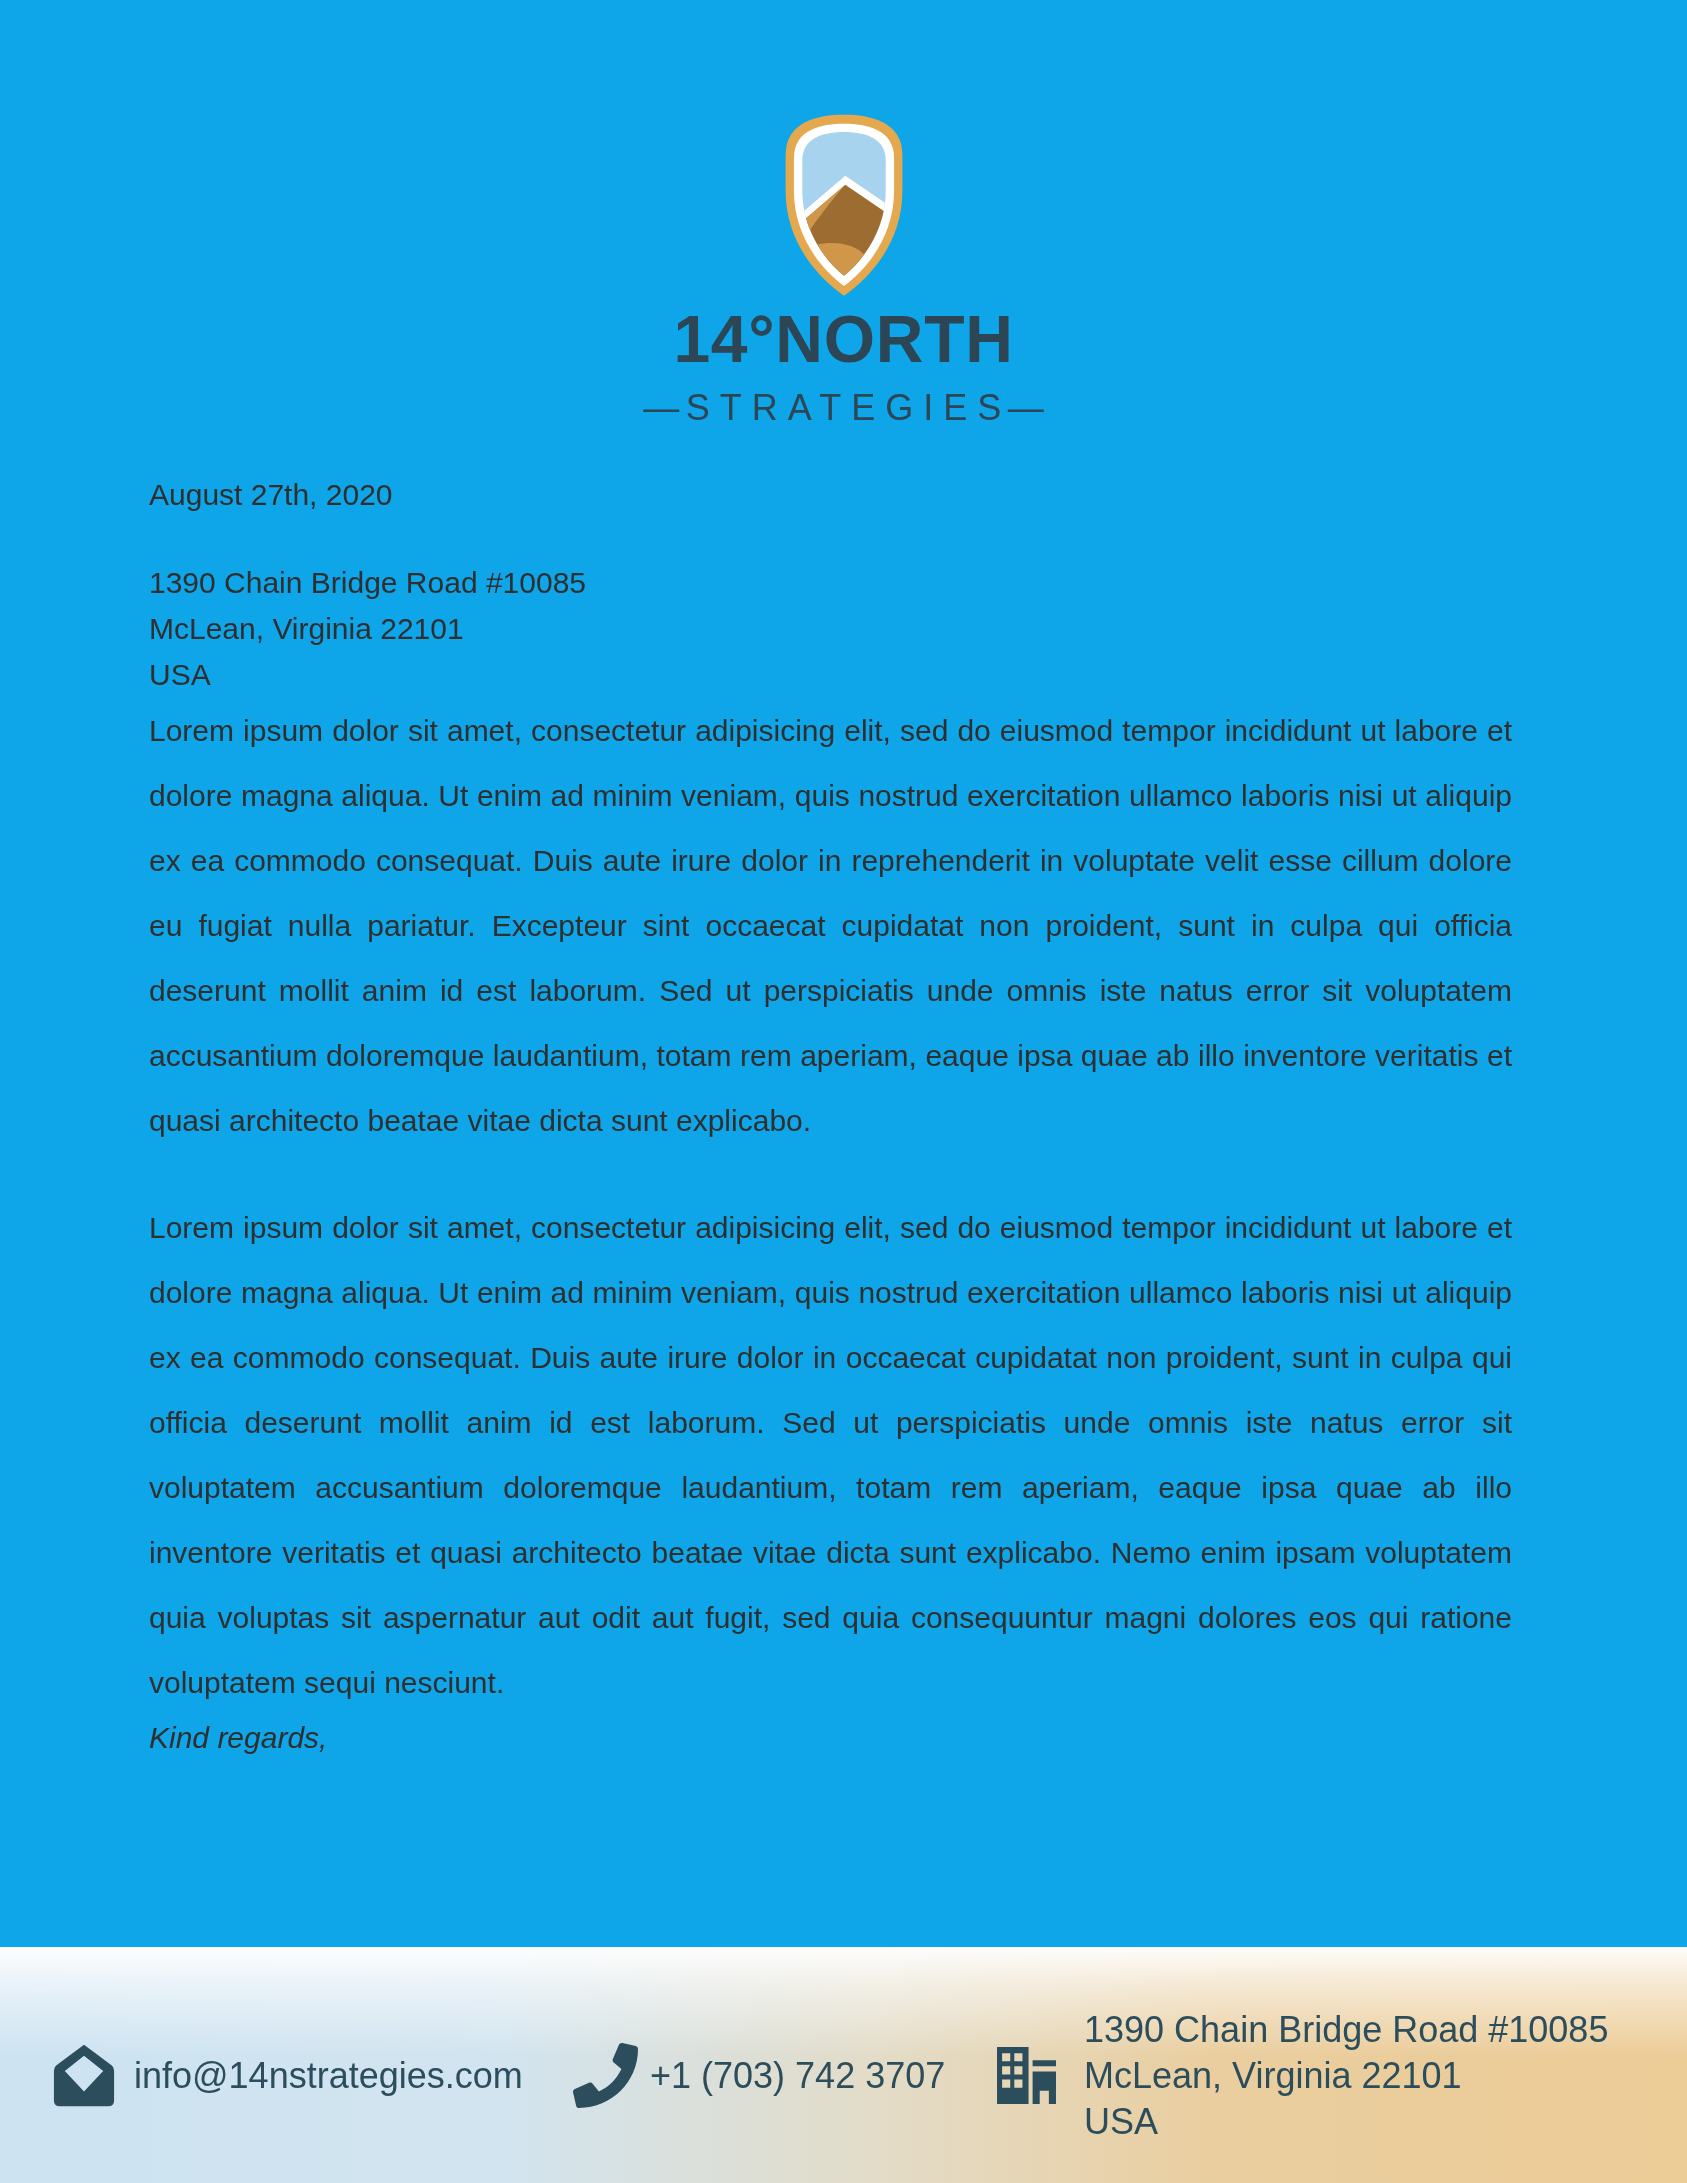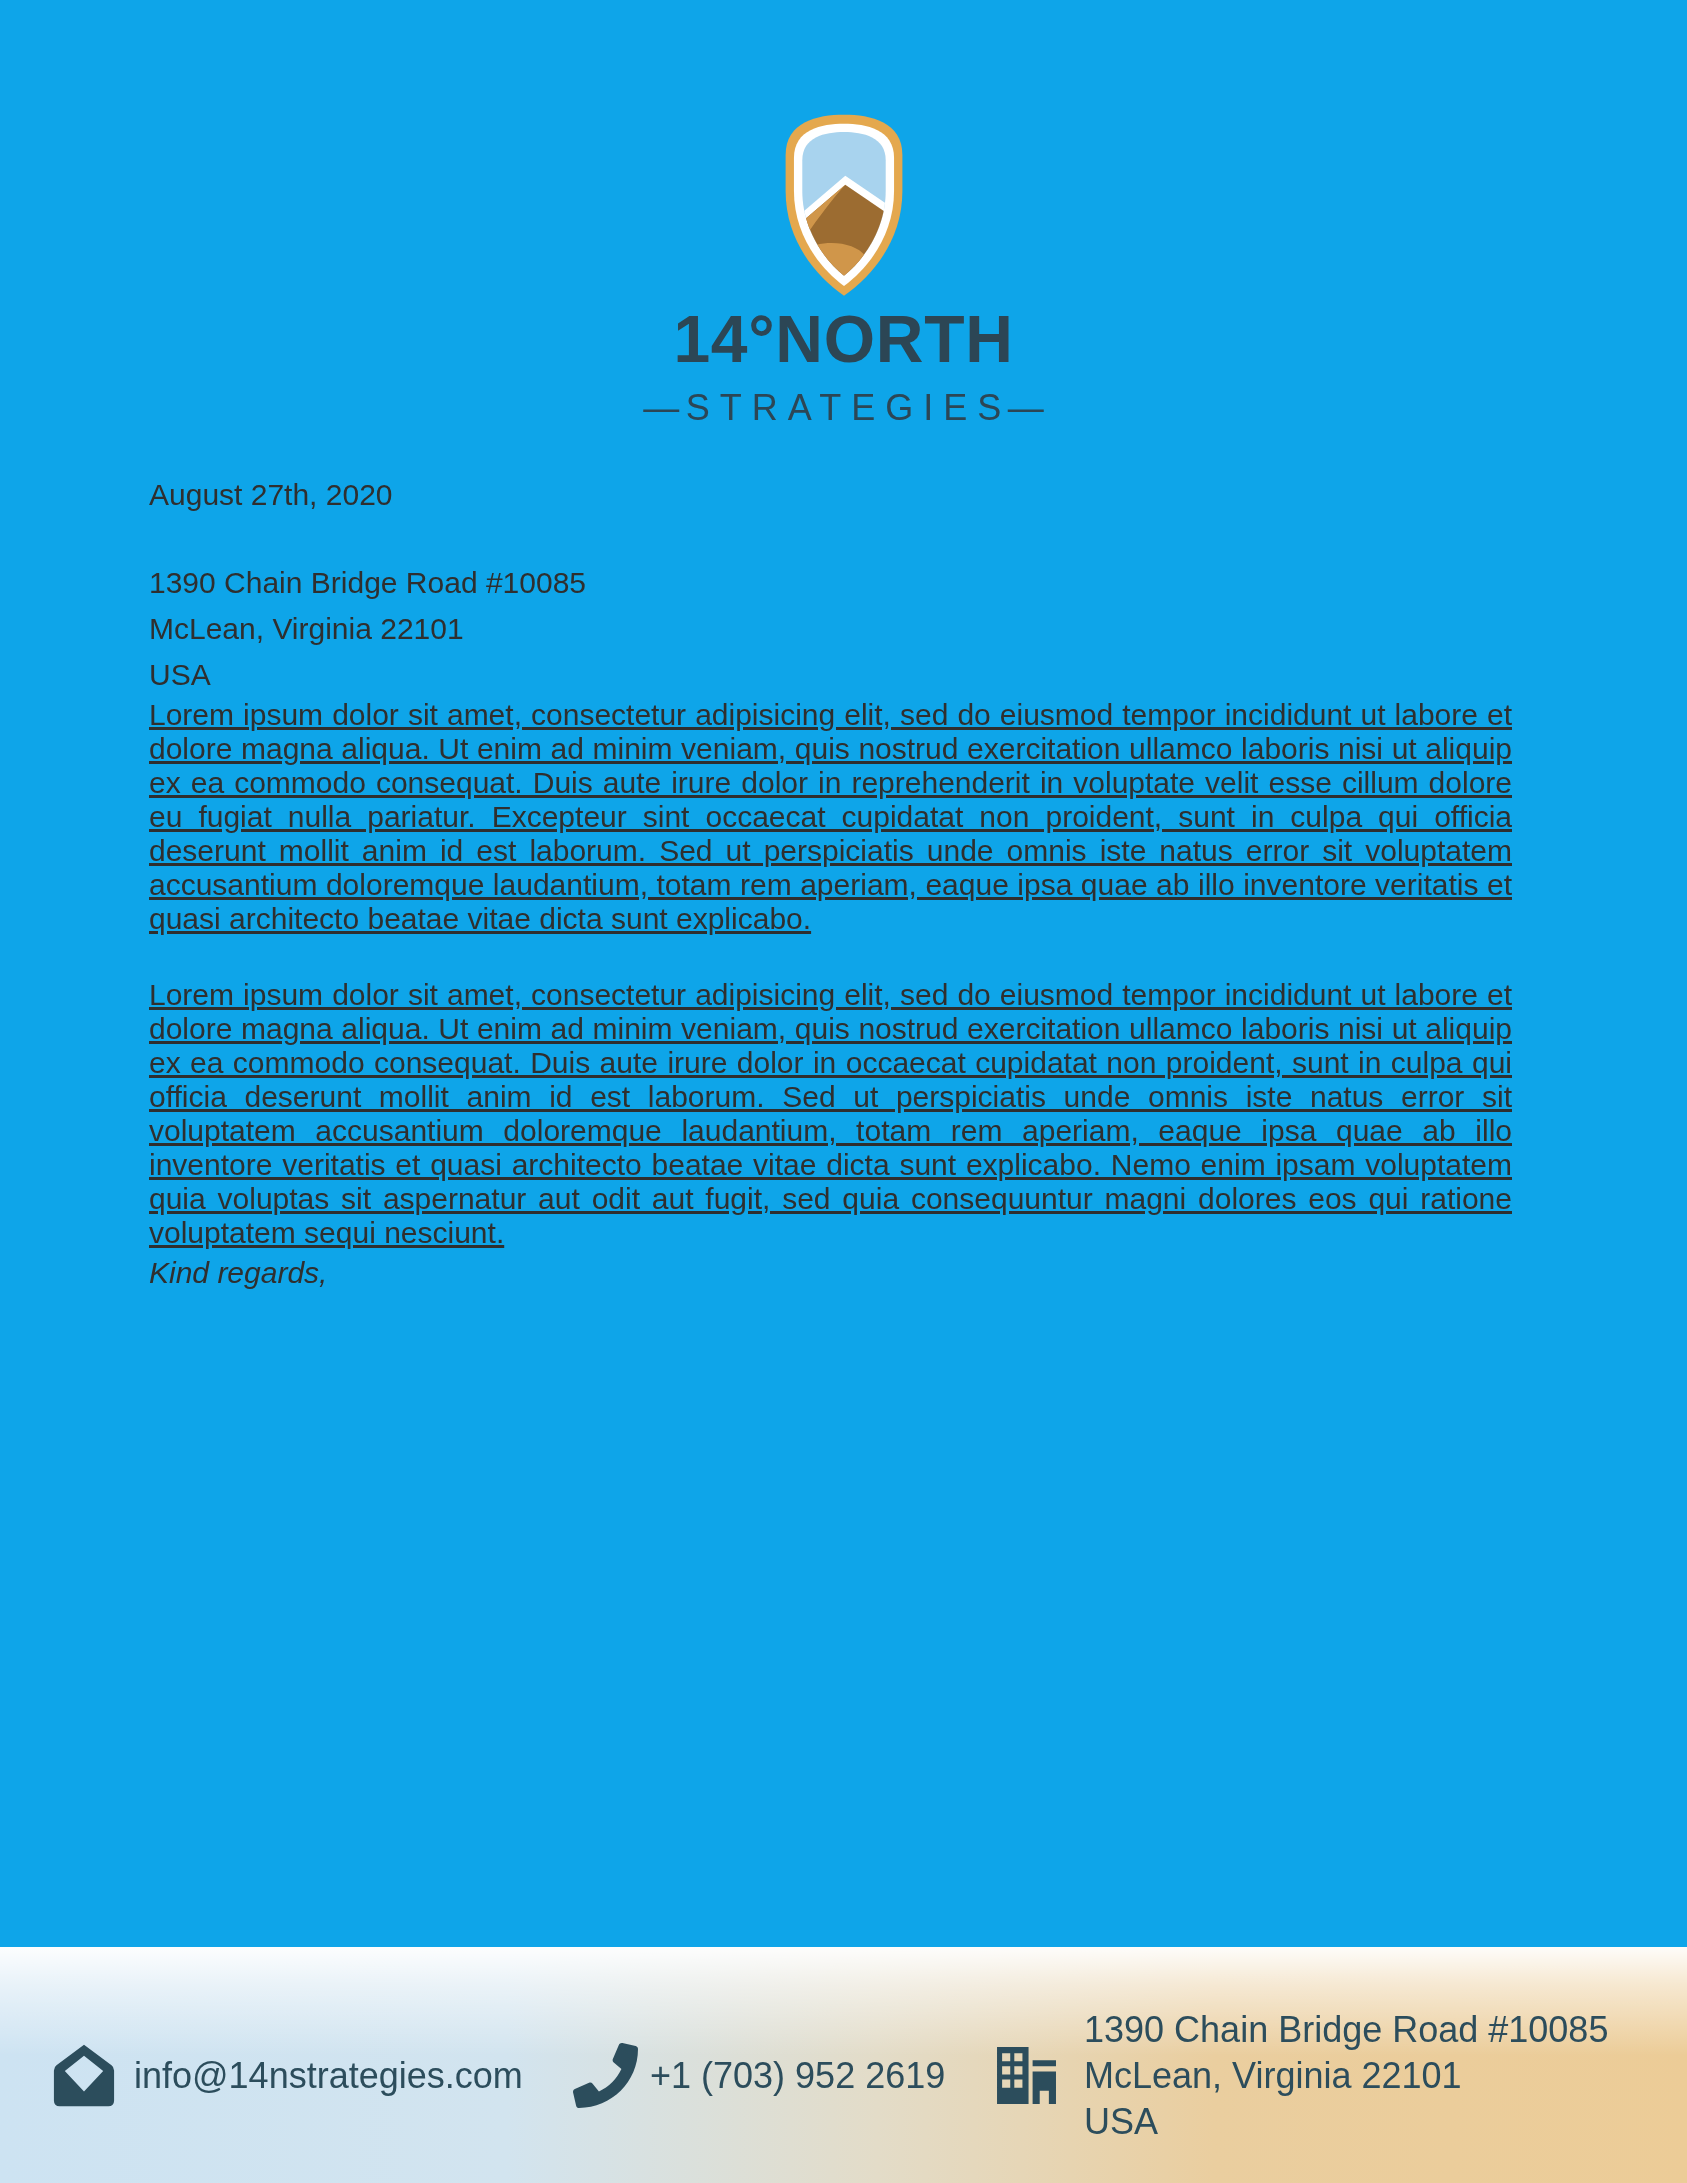--- a/index.html
+++ b/index.html
@@ -31,21 +31,21 @@
   .subrow .sub{letter-spacing:10px;margin-right:-10px;font-weight:400;}
   .subrow .dash{font-weight:400;}
   
   .body{
     position:absolute;left:149px;top:472px;width:1363px;
     color:var(--body-text);
     font-size:30px;line-height:45px;
   }
   .body p{margin:0;}
   .addr{margin-top:43px;line-height:46px;}
-  .para{margin-top:44px;text-align:justify;line-height:34px;text-decoration:underline;}
+  .para{margin-top:44px;text-align:justify;line-height:65px;}
   .para + .para{margin-top:42px;}
   .closing{margin-top:52px;font-style:italic;}
   .signature{margin-top:134px;}
   
   .footer{
     position:absolute;left:0;right:0;bottom:0;height:236px;
     background:linear-gradient(90deg,
       var(--footer-blue) 0%, #d2e4ef 30%, #e3dcc8 52%, #eace9f 72%, var(--footer-tan) 100%);
   }
   .footer::before{
@@ -119,21 +119,21 @@
         <path fill-rule="evenodd" style="fill:var(--footer-text)" d="M50 1 L93 33 Q97 36 97 41 V88 Q97 97 88 97 H12 Q3 97 3 88 V41 Q3 36 7 33 Z
              M50 18 L80 42 L50 74 L20 42 Z"></path>
       </svg>
       <span>info@14nstrategies.com</span>
     </div>
 
     <div class="fgroup phone">
       <svg class="ficon" width="65" height="65" viewBox="0 0 512 512" xmlns="http://www.w3.org/2000/svg">
         <path style="fill:var(--footer-text)" d="M493.4 24.6l-104-24c-11.3-2.6-22.9 3.3-27.5 13.9l-48 112c-4.2 9.8-1.4 21.3 6.9 28l60.6 49.6c-36 76.7-98.9 140.5-177.2 177.2l-49.6-60.6c-6.8-8.3-18.2-11.1-28-6.9l-112 48C3.9 366.5-2 378.1.6 389.4l24 104C27.1 504.2 36.7 512 48 512c256.1 0 464-207.5 464-464 0-11.2-7.7-20.9-18.6-23.4z"></path>
       </svg>
-      <span>+1 (703) 952 2619</span>
+      <span>+1 (703) 742 3707</span>
     </div>
 
     <div class="fgroup building">
       <svg class="ficon" width="62" height="63" viewBox="0 0 122 112" xmlns="http://www.w3.org/2000/svg">
         <path fill-rule="evenodd" style="fill:var(--footer-text)" d="M4 0 H66 V112 H4 Z
              M14 12 h16 v16 h-16 Z  M38 12 h16 v16 h-16 Z
              M14 38 h16 v16 h-16 Z  M38 38 h16 v16 h-16 Z
              M14 64 h16 v16 h-16 Z  M38 64 h16 v16 h-16 Z
              M74 26 H120 V112 H74 Z
              M74 38 H120 V48 H74 Z

